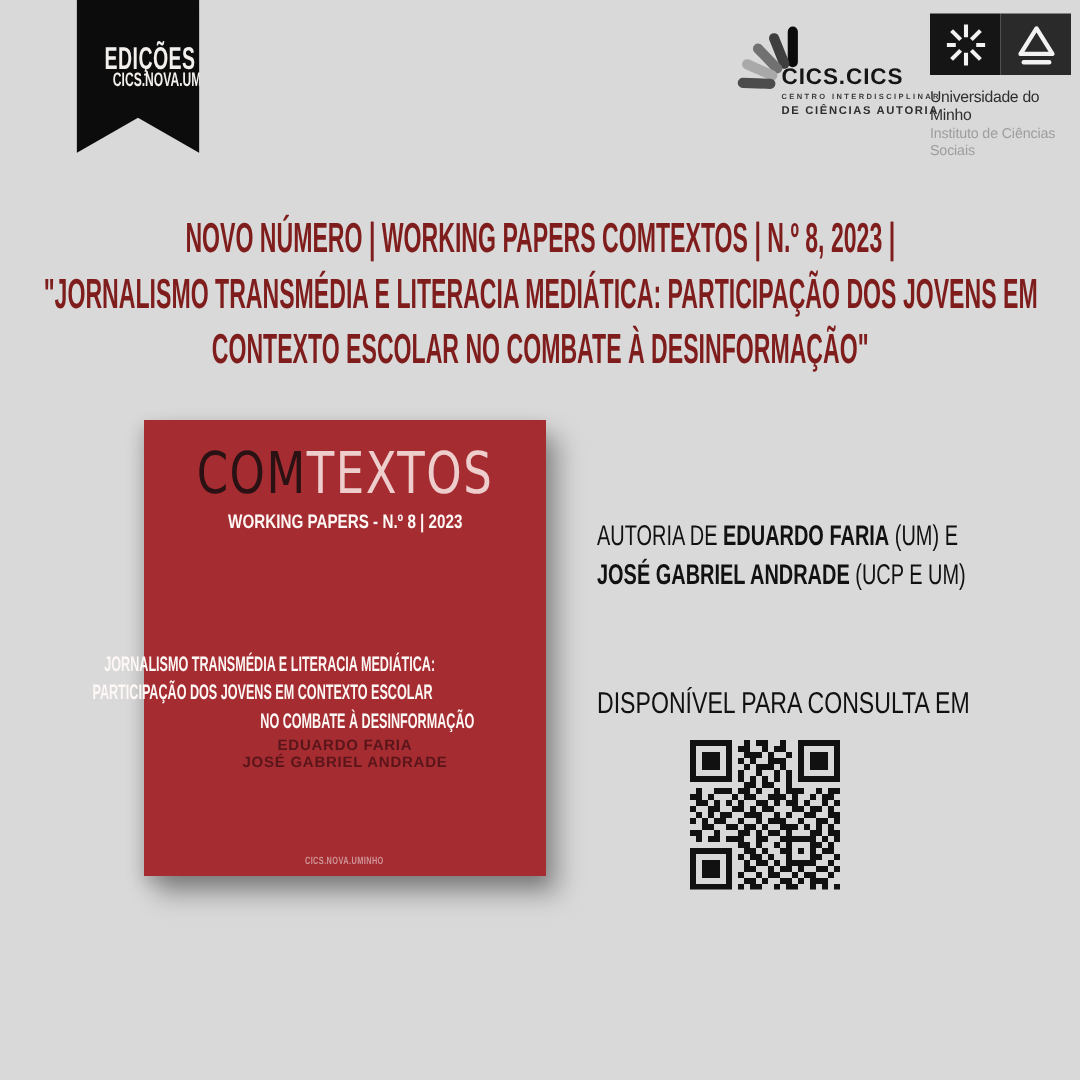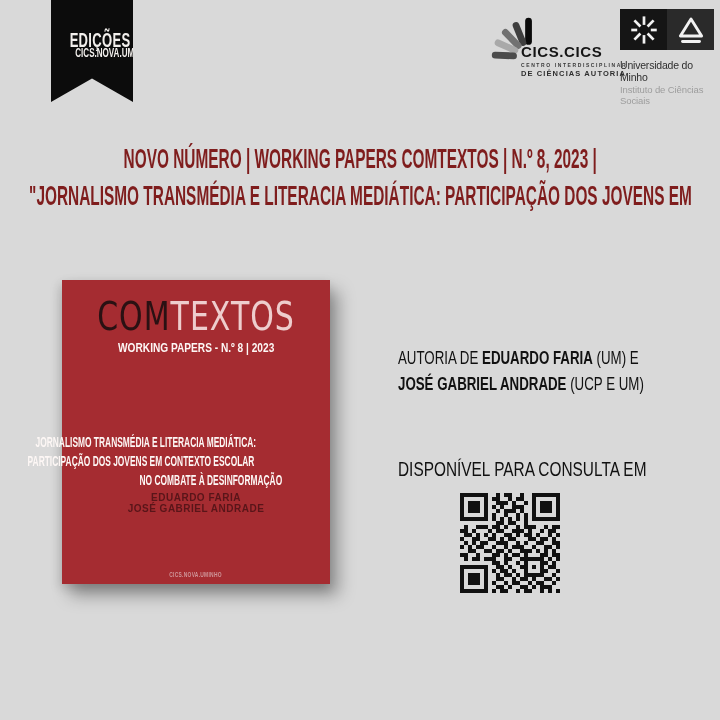--- a/index.html
+++ b/index.html
@@ -43,21 +43,21 @@
   .um-sq2 { background: #2a2a2a; }
   .um-line1 { margin-top: 9px; font-size: 10.5px; font-weight: 400; color: #2f2f2f; letter-spacing: -0.2px; }
   .um-line2 { margin-top: 1px; font-size: 9.5px; font-weight: 400; color: #9d9d9d; letter-spacing: -0.1px; }
 
   
   .headline { position: absolute; left: 0; top: 140px; width: 720px; color: #7f1d1d; }
   .hl-line { height: 37px; display: flex; align-items: center; justify-content: center; font-size: 28px; font-weight: 700; }
 
   
   .cover {
-    position: absolute; left: 62px; top: 280px; width: 268px; height: 304px;
+    position: absolute; left: 96px; top: 280px; width: 268px; height: 304px;
     background: #a52c31;
     box-shadow: 8px 11px 16px rgba(0,0,0,0.35), -2px 4px 10px rgba(0,0,0,0.15);
   }
   .cover-wordmark { position: absolute; top: 14px; left: 0; right: 0; text-align: center; }
   .wordmark-scale {
     display: inline-block; transform: scale(1,1.28); transform-origin: center top;
     font-family: "DejaVu Sans", sans-serif; font-weight: 400; font-size: 30px; letter-spacing: 1px;
   }
   .wm-com { color: #2a1113; }
   .wm-textos { color: #eecdcd; }
@@ -126,20 +126,23 @@
     <div class="um-line1">Universidade do Minho</div>
     <div class="um-line2">Instituto de Ciências Sociais</div>
   </div>
 
   <div class="headline">
     <div class="hl-line">
         <span class="cx" style="--sx:.55">NOVO NÚMERO | WORKING PAPERS COMTEXTOS | N.º 8, 2023 |</span>
       </div>
     <div class="hl-line">
         <span class="cx" style="--sx:.55">"JORNALISMO TRANSMÉDIA E LITERACIA MEDIÁTICA: PARTICIPAÇÃO DOS JOVENS EM</span>
+      </div>
+    <div class="hl-line">
+        <span class="cx" style="--sx:.55">CONTEXTO ESCOLAR NO COMBATE À DESINFORMAÇÃO"</span>
       </div>
   </div>
 
   <div class="cover" style="background-color: rgb(165, 44, 49);">
     <div class="cover-wordmark">
       <span class="wordmark-scale"><span class="wm-com">COM</span><span class="wm-textos">TEXTOS</span></span>
     </div>
     <div class="cover-subtitle"><span class="cx" style="--sx:.78">WORKING PAPERS - N.º 8 | 2023</span></div>
     <div class="cover-title">
       <div class="line">

